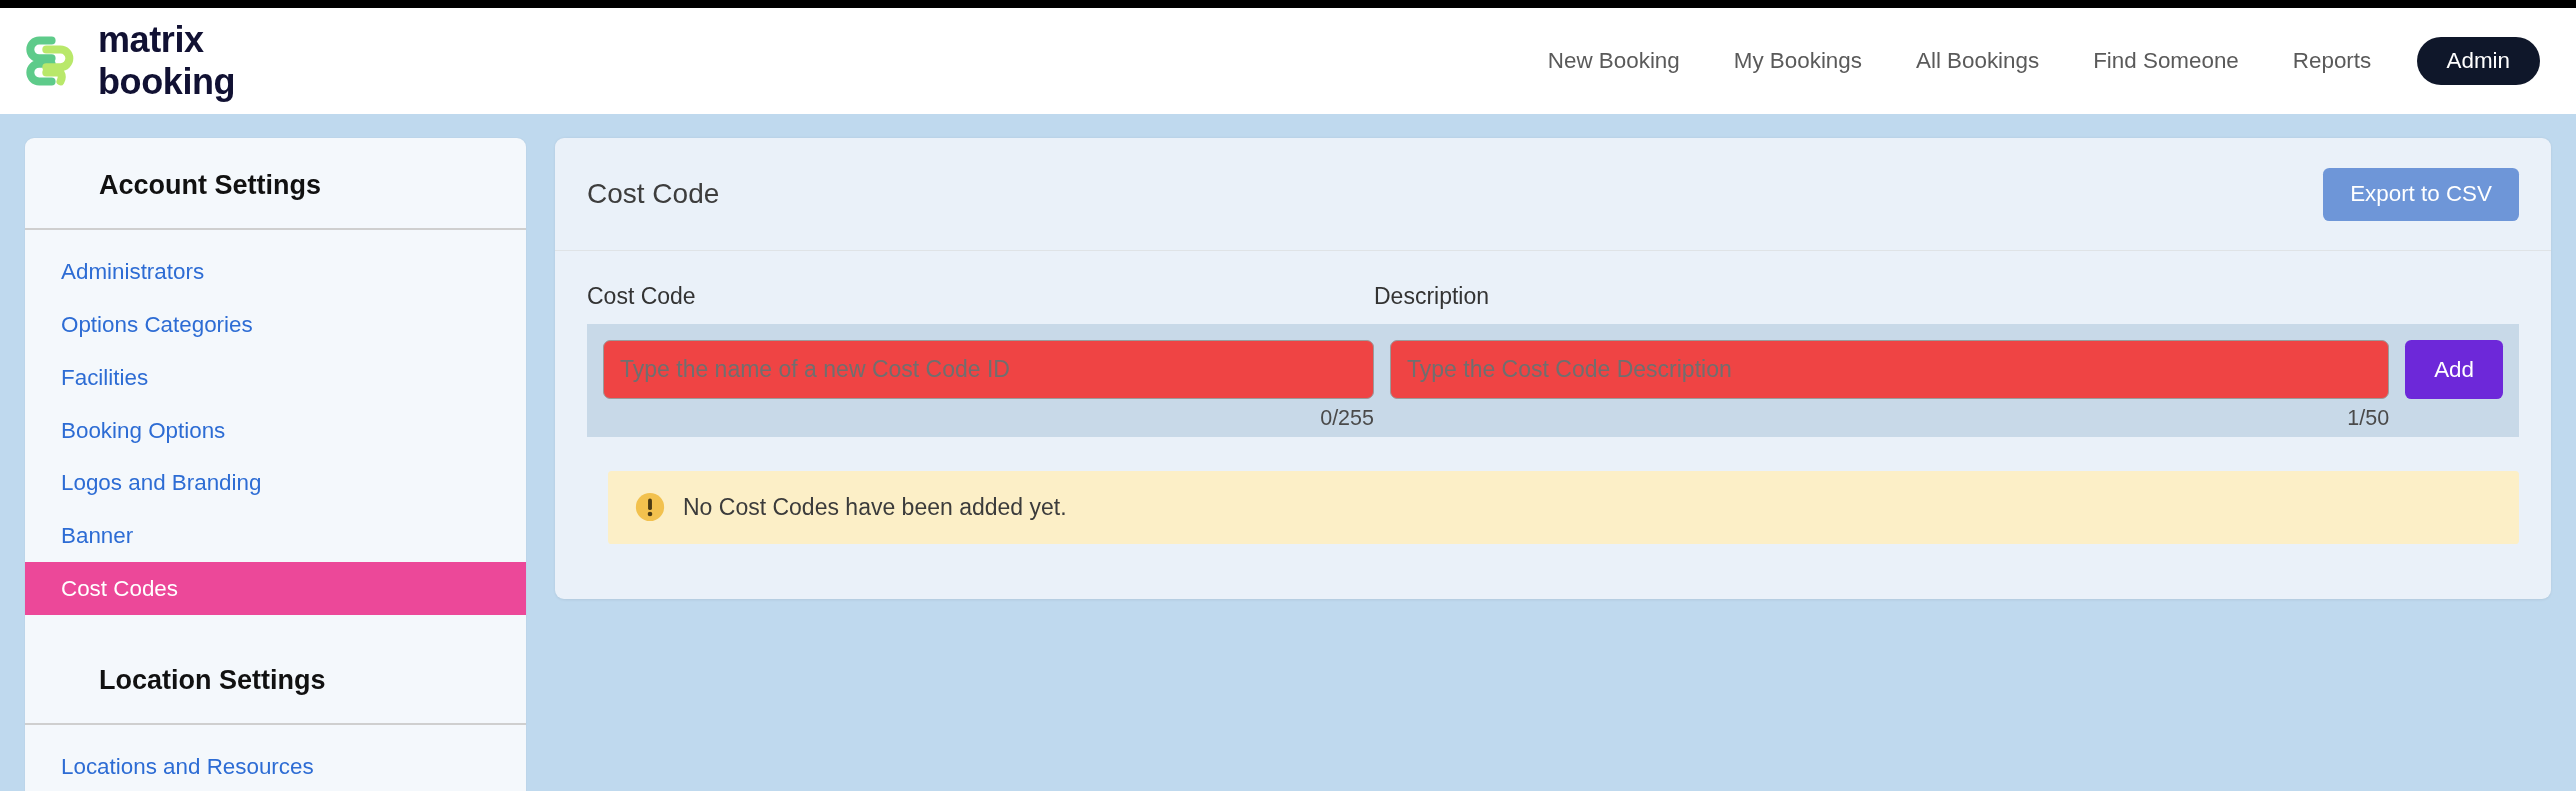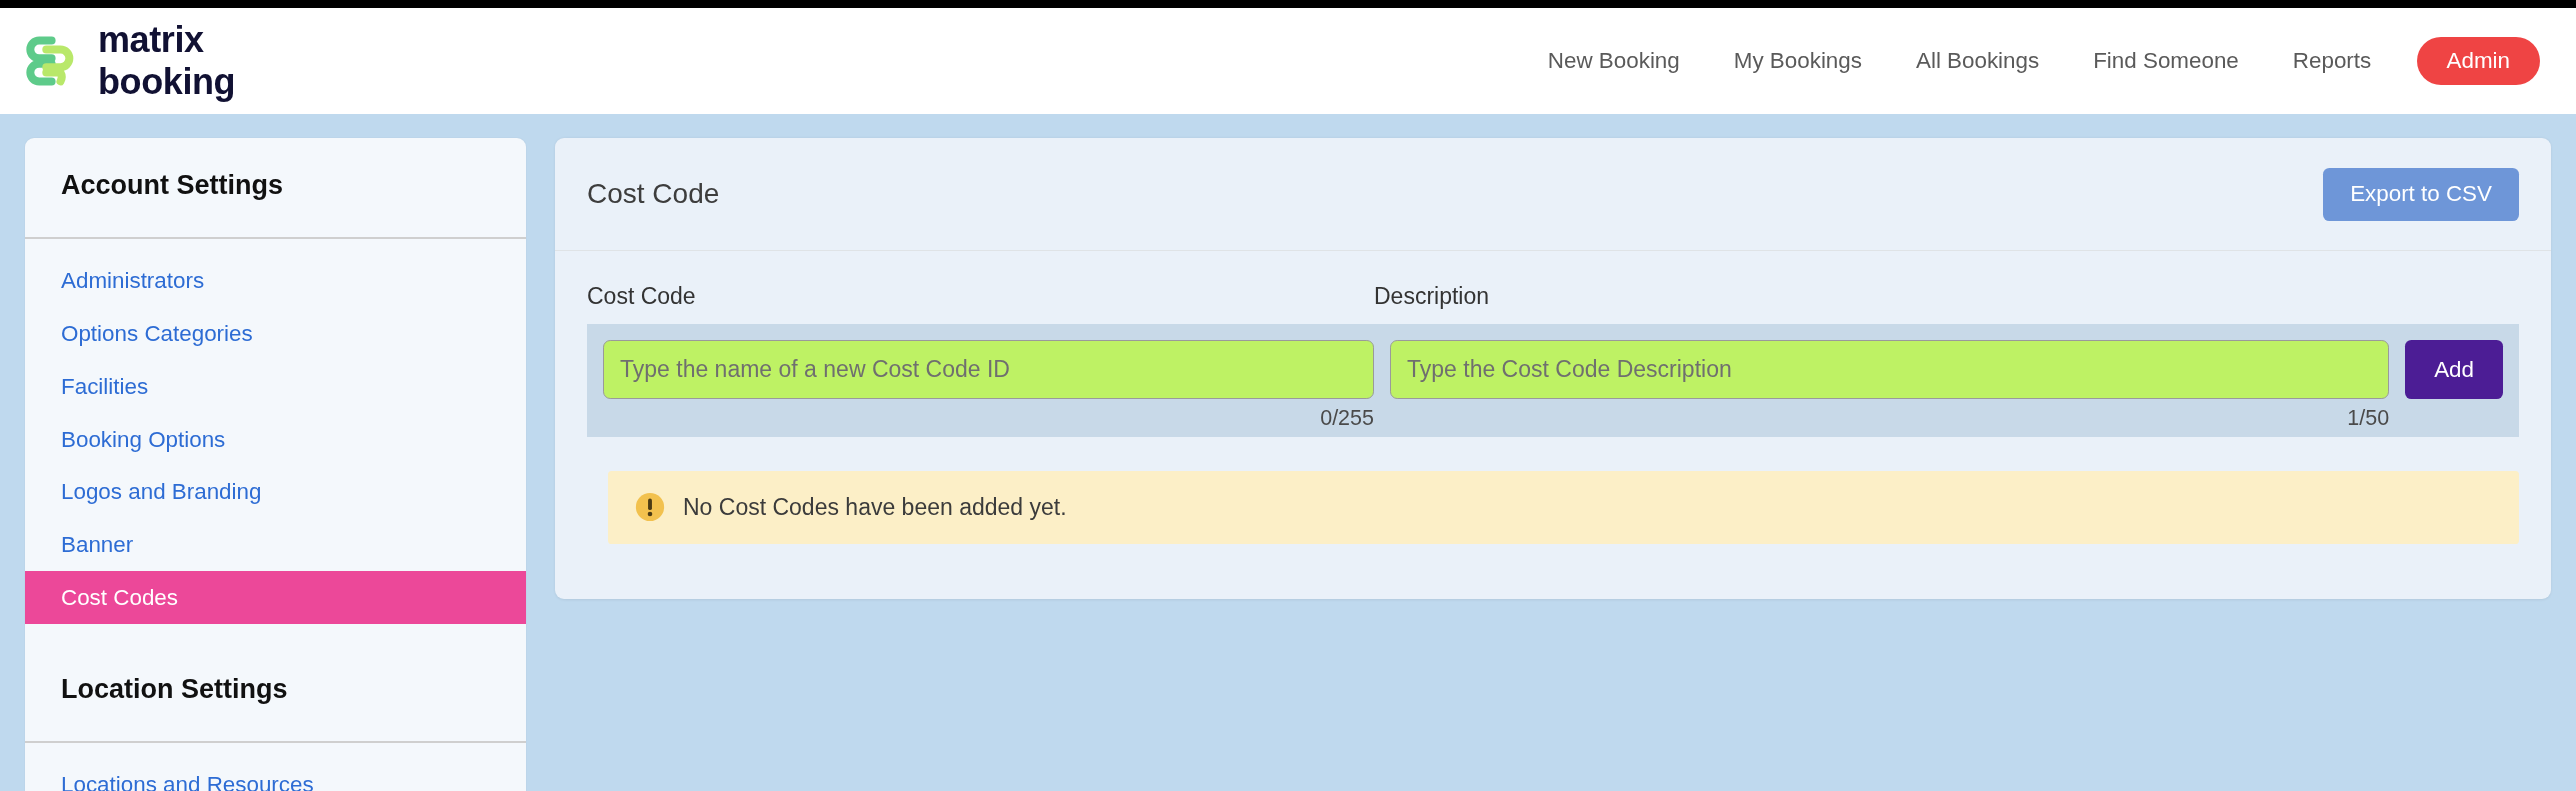--- a/index.html
+++ b/index.html
@@ -81,21 +81,21 @@
 
   .nav-item {
     font-size: 22.4px;
     color: #5a5a5a;
     padding: 0 23px;
     white-space: nowrap;
     cursor: pointer;
   }
 
   .admin-pill {
-    background: #ef4444;
+    background: #0f172a;
     color: #ffffff;
     font-size: 22.4px;
     border-radius: 25px;
     padding: 10.7px 30px;
     margin-left: 14.3px;
     white-space: nowrap;
     cursor: pointer;
     border: none;
     font-family: inherit;
   }
@@ -118,21 +118,22 @@
     background: #f4f8fc;
     border-radius: 9px 9px 0 0;
     overflow: hidden;
     box-shadow: 0 0.9px 1.8px rgba(0,0,0,0.07);
   }
 
   .sidebar-section-title {
     font-size: 27px;
     font-weight: 700;
     color: #111111;
-    padding: 32px 36px 36px 36px;
+    padding: 32px 36px 27px 36px;
+    margin-left: 38px;
   }
 
   .sidebar-divider {
     height: 1.8px;
     background: #cfcfcf;
     margin: 0;
   }
 
   .sidebar-list { padding-top: 16px; }
 
@@ -217,40 +218,40 @@
     gap: 16px;
   }
 
   .field-group { display: flex; flex-direction: column; }
   .field-costcode { width: 771px; flex: none; }
   .field-desc     { flex: 1; }
 
   .text-input {
     width: 100%;
     height: 59px;
-    background: #bef264;
+    background: #ef4444;
     border: 1.8px solid #9a9a9a;
     border-radius: 7.2px;
     font-size: 23px;
     font-family: inherit;
     color: #333;
     padding: 0 16px;
   }
 
   .text-input::placeholder { color: #6f6f6f; }
 
   .counter {
     text-align: right;
     font-size: 21.5px;
     color: #4a4a4a;
     margin-top: 7.2px;
   }
 
   .add-button {
-    background: #4c1d95;
+    background: #6d28d9;
     color: #ffffff;
     font-size: 22.4px;
     border: none;
     border-radius: 6.3px;
     height: 59px;
     padding: 0 29px;
     cursor: pointer;
     font-family: inherit;
     flex: none;
   }

